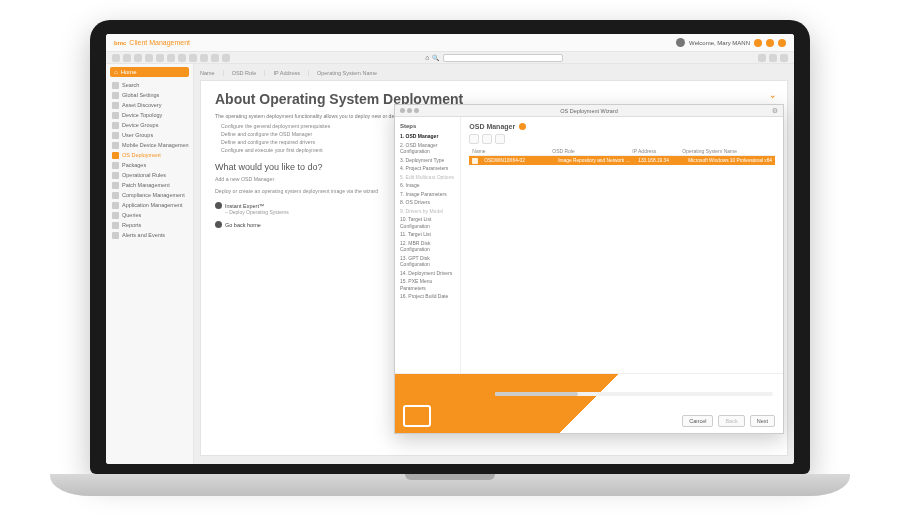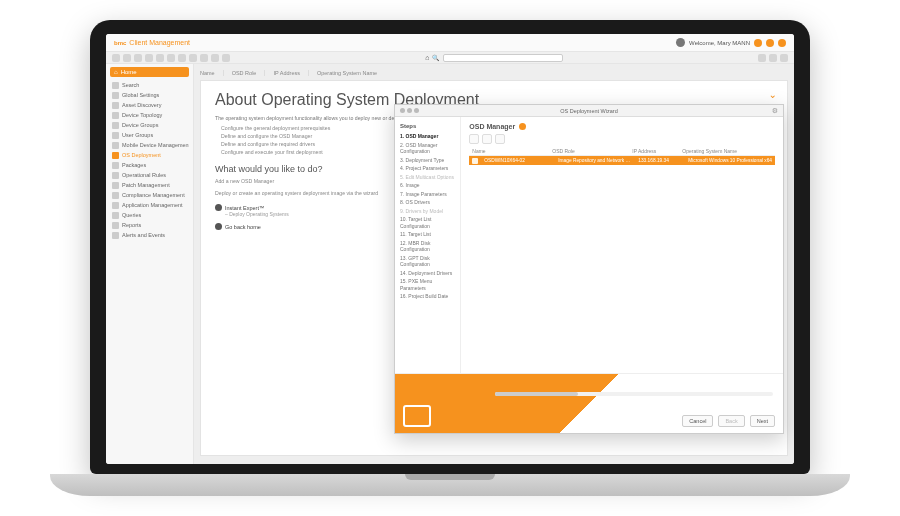--- a/index.html
+++ b/index.html
@@ -108,21 +108,21 @@
     margin-bottom:4px;
   }
   .crumbs span{ border-right:1px solid #ddd; padding-right:8px;}
   .crumbs span:last-child{ border:none;}
   .content-card{
     background:#fff; border:1px solid #e3e3e3;
     height:calc(100% - 12px);
     padding:10px 14px;
     position:relative;
   }
-  h1.page-title{ font-size:16px; color:#555; font-weight:normal; margin-bottom:6px;}
+  h1.page-title{ font-size:14px; color:#555; font-weight:bold; margin-bottom:6px;}
   .chevron{ position:absolute; right:10px; top:8px; color:#f6921e; font-size:10px;}
   .desc{ font-size:5.2px; color:#777; margin-bottom:3px; line-height:1.4;}
   .bullets{ list-style:none; margin:2px 0 8px 6px;}
   .bullets li{ font-size:5.2px; color:#888; line-height:1.5;}
   h2.sub-title{ font-size:9px; color:#555; font-weight:normal; margin-bottom:4px;}
   .link-line{ font-size:5.2px; color:#888; margin-bottom:6px;}
   .expert-block{ margin-top:8px;}
   .expert-label{ font-size:5.5px; color:#444; display:flex; align-items:center; gap:3px;}
   .expert-sub{ font-size:5px; color:#999; margin-left:10px;}
   .go-home{ margin-top:6px; font-size:5.5px; color:#444; display:flex; align-items:center; gap:3px;}

